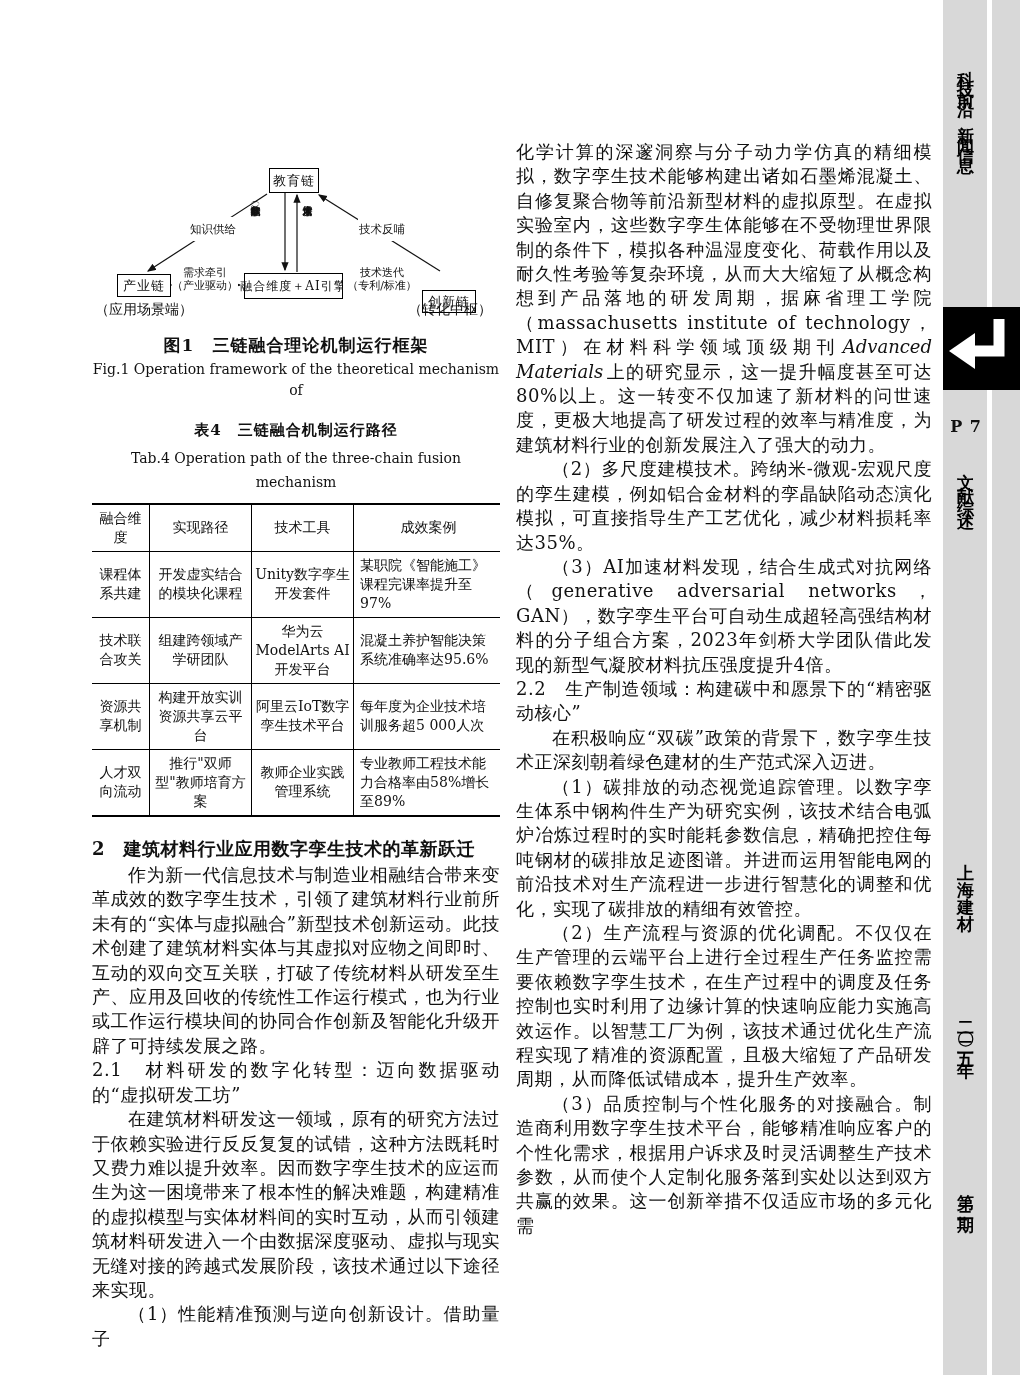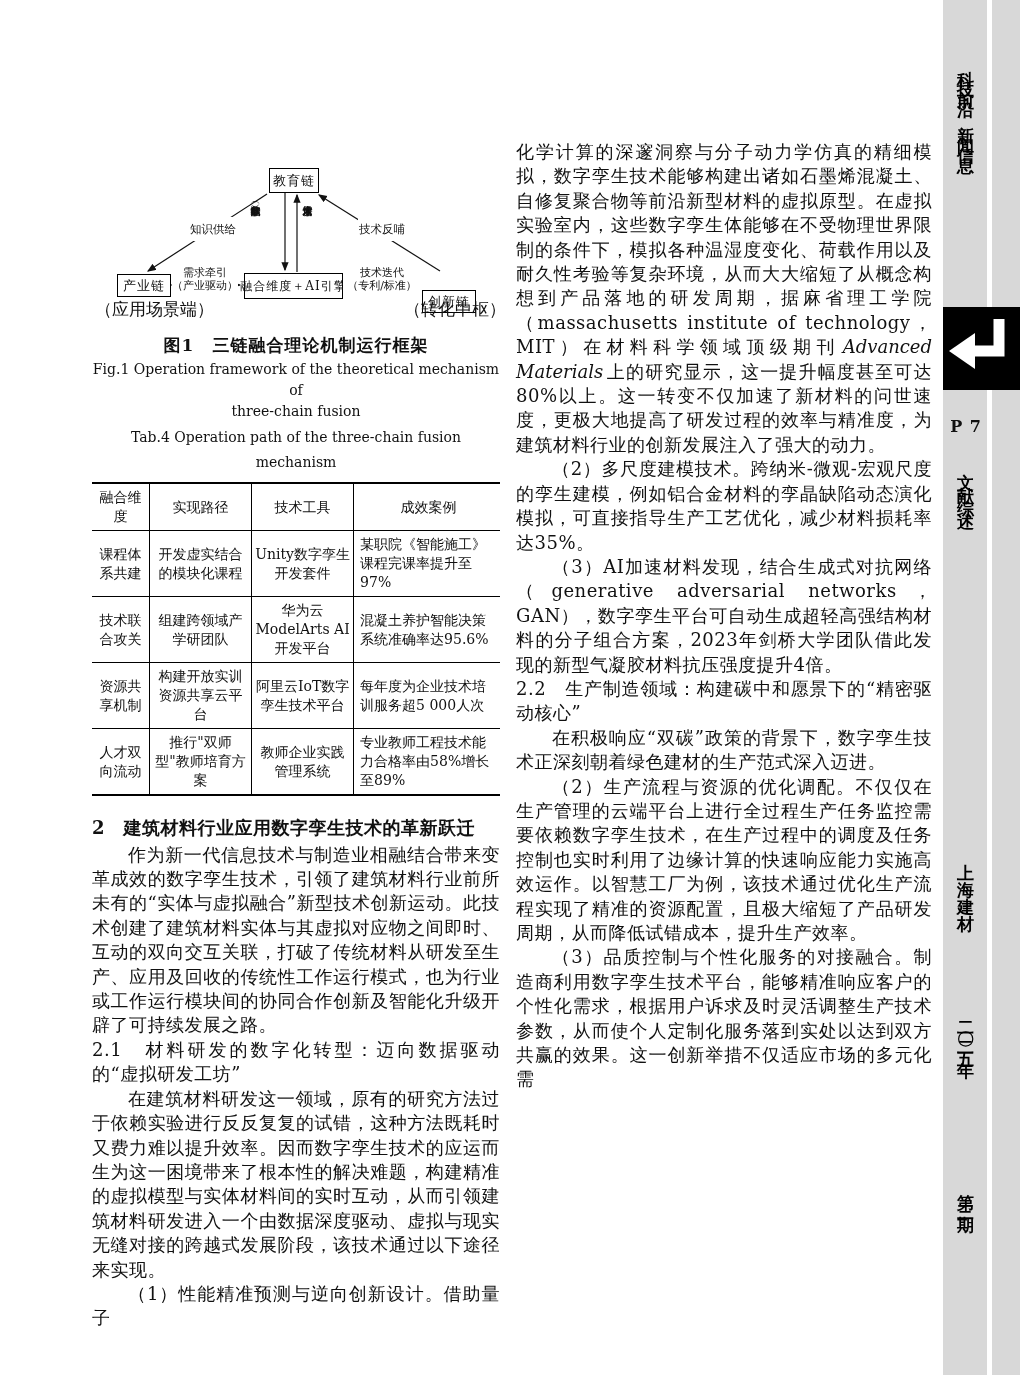--- a/index.html
+++ b/index.html
@@ -22,21 +22,21 @@
   .sec-head { font-weight:bold; margin-top:20px !important; margin-bottom:2px !important; }
   .sub-head { text-indent:0; }
   em.journal { font-style:italic; margin:0 3px; letter-spacing:0; }
 
   
   .figure { position:relative; height:170px; margin-top:14px; font-family:"DejaVu Serif","Liberation Serif",serif; }
   .figure svg { position:absolute; left:0; top:0; }
   .fnode { position:absolute; border:1px solid #000; background:#fff;
            display:flex; align-items:center; justify-content:center;
            font-size:13px; line-height:13px; letter-spacing:1px; white-space:nowrap; }
-  .fsub  { position:absolute; font-size:17px; letter-spacing:0; text-align:right; white-space:nowrap; }
+  .fsub  { position:absolute; font-size:14px; letter-spacing:0; text-align:right; white-space:nowrap; }
   .flab  { position:absolute; font-size:11.5px; background:#fff; padding:0 1px;
            letter-spacing:0; text-align:center; white-space:nowrap; }
   .flab2 { position:absolute; font-size:11px; background:#fff; line-height:13px;
            letter-spacing:0; text-align:center; }
   .fvert { position:absolute; writing-mode:vertical-rl; font-size:10px;
            letter-spacing:0; line-height:11px; }
   .figcap-zh { text-align:center; font-weight:bold; font-size:17px; margin-top:9px !important;
                text-indent:0; letter-spacing:1px; }
   .figcap-en { text-align:center; font-size:14px; margin-top:2px !important;
                text-indent:0; line-height:21px; letter-spacing:0; }
@@ -107,23 +107,23 @@
         <span style="display:block;">（专利/标准）</span>
       </div>
 
       <div class="fvert" style="left:158px; top:44px; height:76px;">数据赋能（教学标准）</div>
       <div class="fvert" style="left:210px; top:44px; height:78px;">人才培养需求反馈</div>
     </div>
 
     <p class="figcap-zh">图1　三链融合理论机制运行框架</p>
     <p class="figcap-en">
       <span style="display:block;">Fig.1   Operation framework of the theoretical mechanism of</span>
-      <span style="display:block;">three-chain fusion</span>
     </p>
 
+    <p class="tabcap-zh">表4　三链融合机制运行路径</p>
     <p class="tabcap-en">Tab.4   Operation path of the three-chain fusion mechanism</p>
 
     <table class="dtable">
       <tbody>
         <tr>
           <td class="cw1">融合维度</td>
           <td class="cw2">实现路径</td>
           <td class="cw3">技术工具</td>
           <td class="cw4" style="text-align:center;">成效案例</td>
         </tr>
@@ -162,20 +162,21 @@
   </div>
 
   <div class="col col-right">
     <p class="p-cont">
       <span>化学计算的深邃洞察与分子动力学仿真的精细模拟，数字孪生技术能够构建出诸如石墨烯混凝土、自修复聚合物等前沿新型材料的虚拟原型。在虚拟实验室内，这些数字孪生体能够在不受物理世界限制的条件下，模拟各种温湿度变化、荷载作用以及耐久性考验等复杂环境，从而大大缩短了从概念构想到产品落地的研发周期，据麻省理工学院（massachusetts institute of technology，MIT）在材料科学领域顶级期刊</span><em class="journal">Advanced Materials</em><span>上的研究显示，这一提升幅度甚至可达80%以上。这一转变不仅加速了新材料的问世速度，更极大地提高了研发过程的效率与精准度，为建筑材料行业的创新发展注入了强大的动力。</span>
     </p>
     <p class="p-indent">（2）多尺度建模技术。跨纳米-微观-宏观尺度的孪生建模，例如铝合金材料的孪晶缺陷动态演化模拟，可直接指导生产工艺优化，减少材料损耗率达35%。</p>
     <p class="p-indent">（3）AI加速材料发现，结合生成式对抗网络（generative adversarial networks，GAN），数字孪生平台可自动生成超轻高强结构材料的分子组合方案，2023年剑桥大学团队借此发现的新型气凝胶材料抗压强度提升4倍。</p>
     <p class="sub-head">2.2　生产制造领域：构建碳中和愿景下的“精密驱动核心”</p>
     <p class="p-indent">在积极响应“双碳”政策的背景下，数字孪生技术正深刻朝着绿色建材的生产范式深入迈进。</p>
+    <p class="p-indent">（1）碳排放的动态视觉追踪管理。以数字孪生体系中钢构件生产为研究实例，该技术结合电弧炉冶炼过程时的实时能耗参数信息，精确把控住每吨钢材的碳排放足迹图谱。并进而运用智能电网的前沿技术对生产流程进一步进行智慧化的调整和优化，实现了碳排放的精细有效管控。</p>
     <p class="p-indent">（2）生产流程与资源的优化调配。不仅仅在生产管理的云端平台上进行全过程生产任务监控需要依赖数字孪生技术，在生产过程中的调度及任务控制也实时利用了边缘计算的快速响应能力实施高效运作。以智慧工厂为例，该技术通过优化生产流程实现了精准的资源配置，且极大缩短了产品研发周期，从而降低试错成本，提升生产效率。</p>
     <p class="p-indent">（3）品质控制与个性化服务的对接融合。制造商利用数字孪生技术平台，能够精准响应客户的个性化需求，根据用户诉求及时灵活调整生产技术参数，从而使个人定制化服务落到实处以达到双方共赢的效果。这一创新举措不仅适应市场的多元化需</p>
   </div>
 
   <div class="sidebar">
     <div class="sb-line"></div>
 
     <div class="sb-vtext" style="top:57px; letter-spacing:10px;">科技前沿·新闻信息</div>
 
     <div class="sb-arrowbox">

